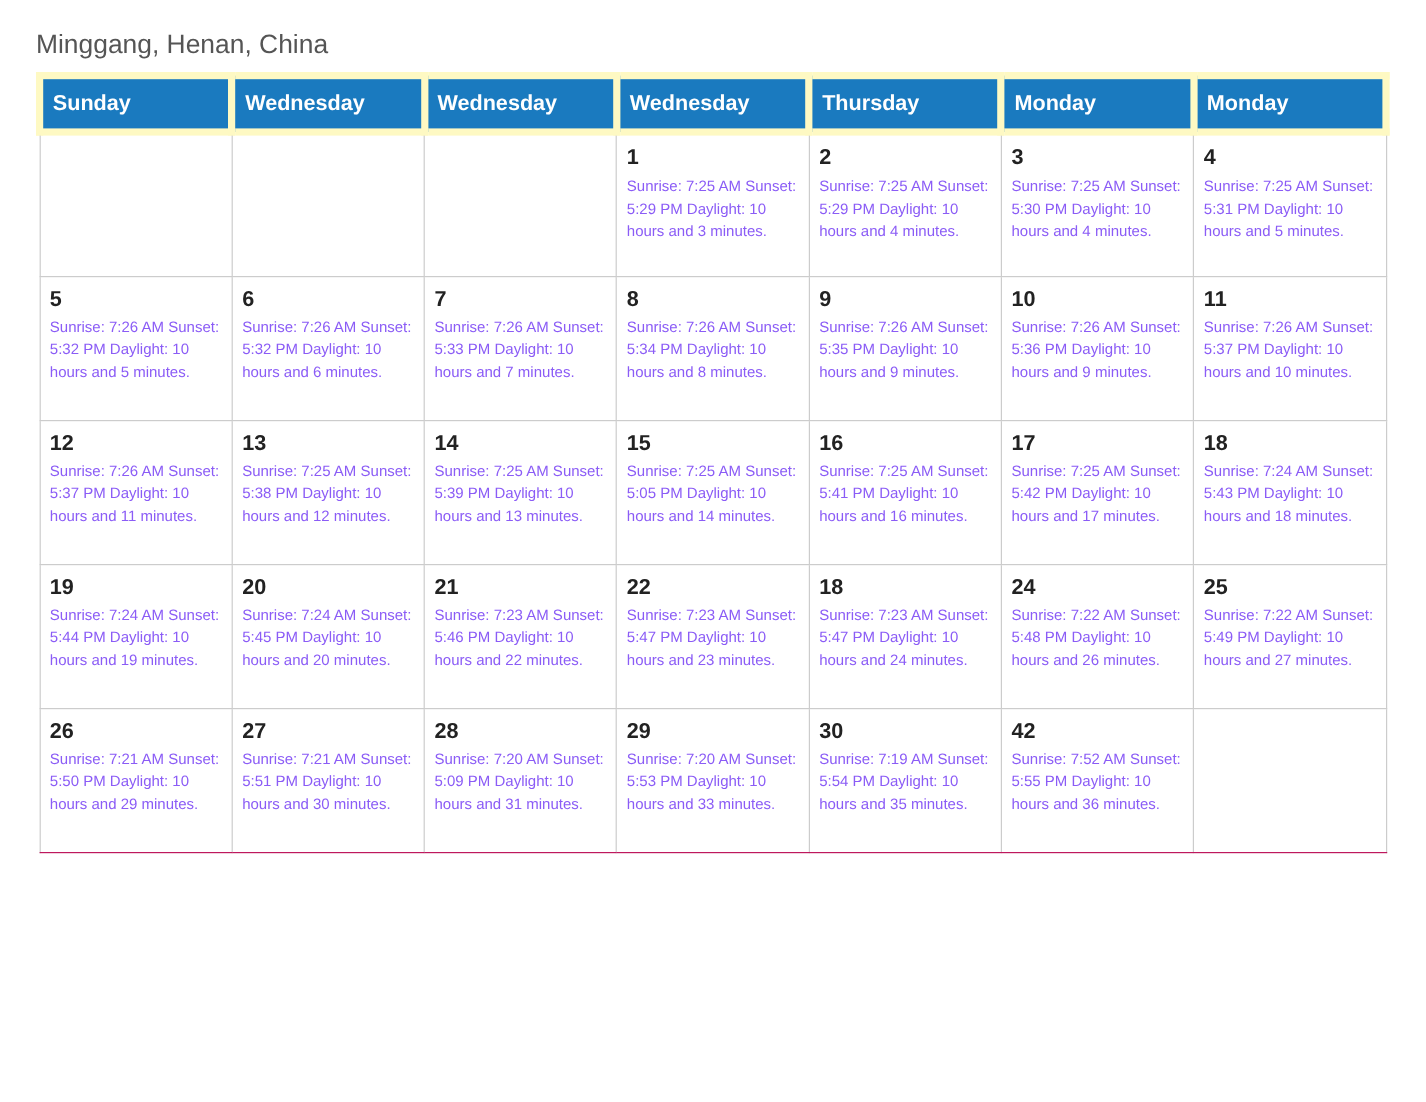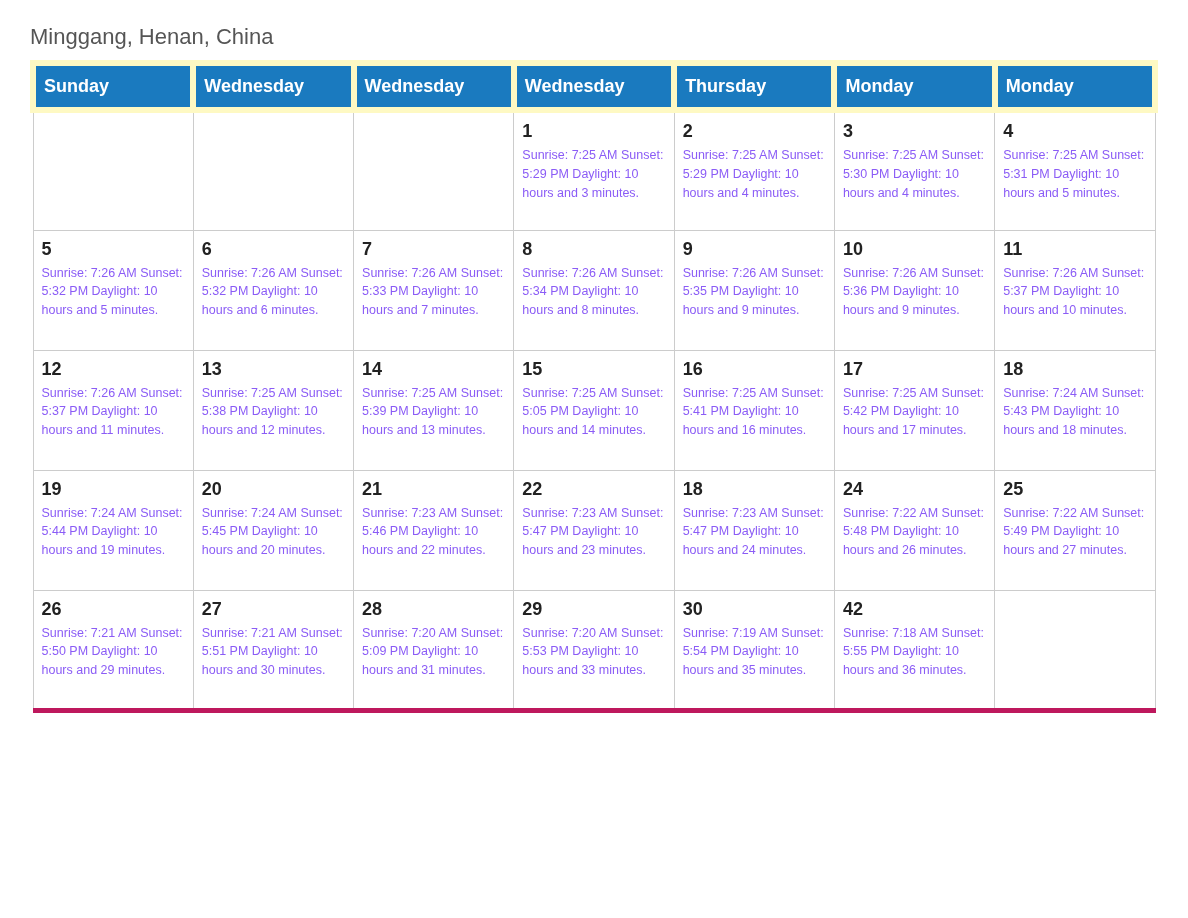--- a/index.html
+++ b/index.html
@@ -94,21 +94,21 @@
     }
     .day-info {
       font-size: 12.5px;
       color: #8b5cf6;
       line-height: 1.5;
     }
     .empty-cell {
       background: #fff;
     }
     tbody tr:last-child td {
-      border-bottom: 5px solid #be185d;
+      border-bottom: 1px solid #be185d;
     }
   </style>
 </head>
 <body>
 
 <div class="header">
   <div class="title-section">
     <div class="calendar-subtitle">Minggang, Henan, China</div>
   </div>
 </div>
@@ -343,21 +343,21 @@
         </td>
         <td>
           <span class="day-number">30</span>
           <div class="day-info">Sunrise: 7:19 AM
 Sunset: 5:54 PM
 Daylight: 10 hours
 and 35 minutes.</div>
         </td>
         <td>
           <span class="day-number">42</span>
-          <div class="day-info">Sunrise: 7:18 AM
+          <div class="day-info">Sunrise: 7:52 AM
 Sunset: 5:55 PM
 Daylight: 10 hours
 and 36 minutes.</div>
         </td>
         <td class="empty-cell"></td>
       </tr>
     </tbody>
 </table>
 
 </body></html>

